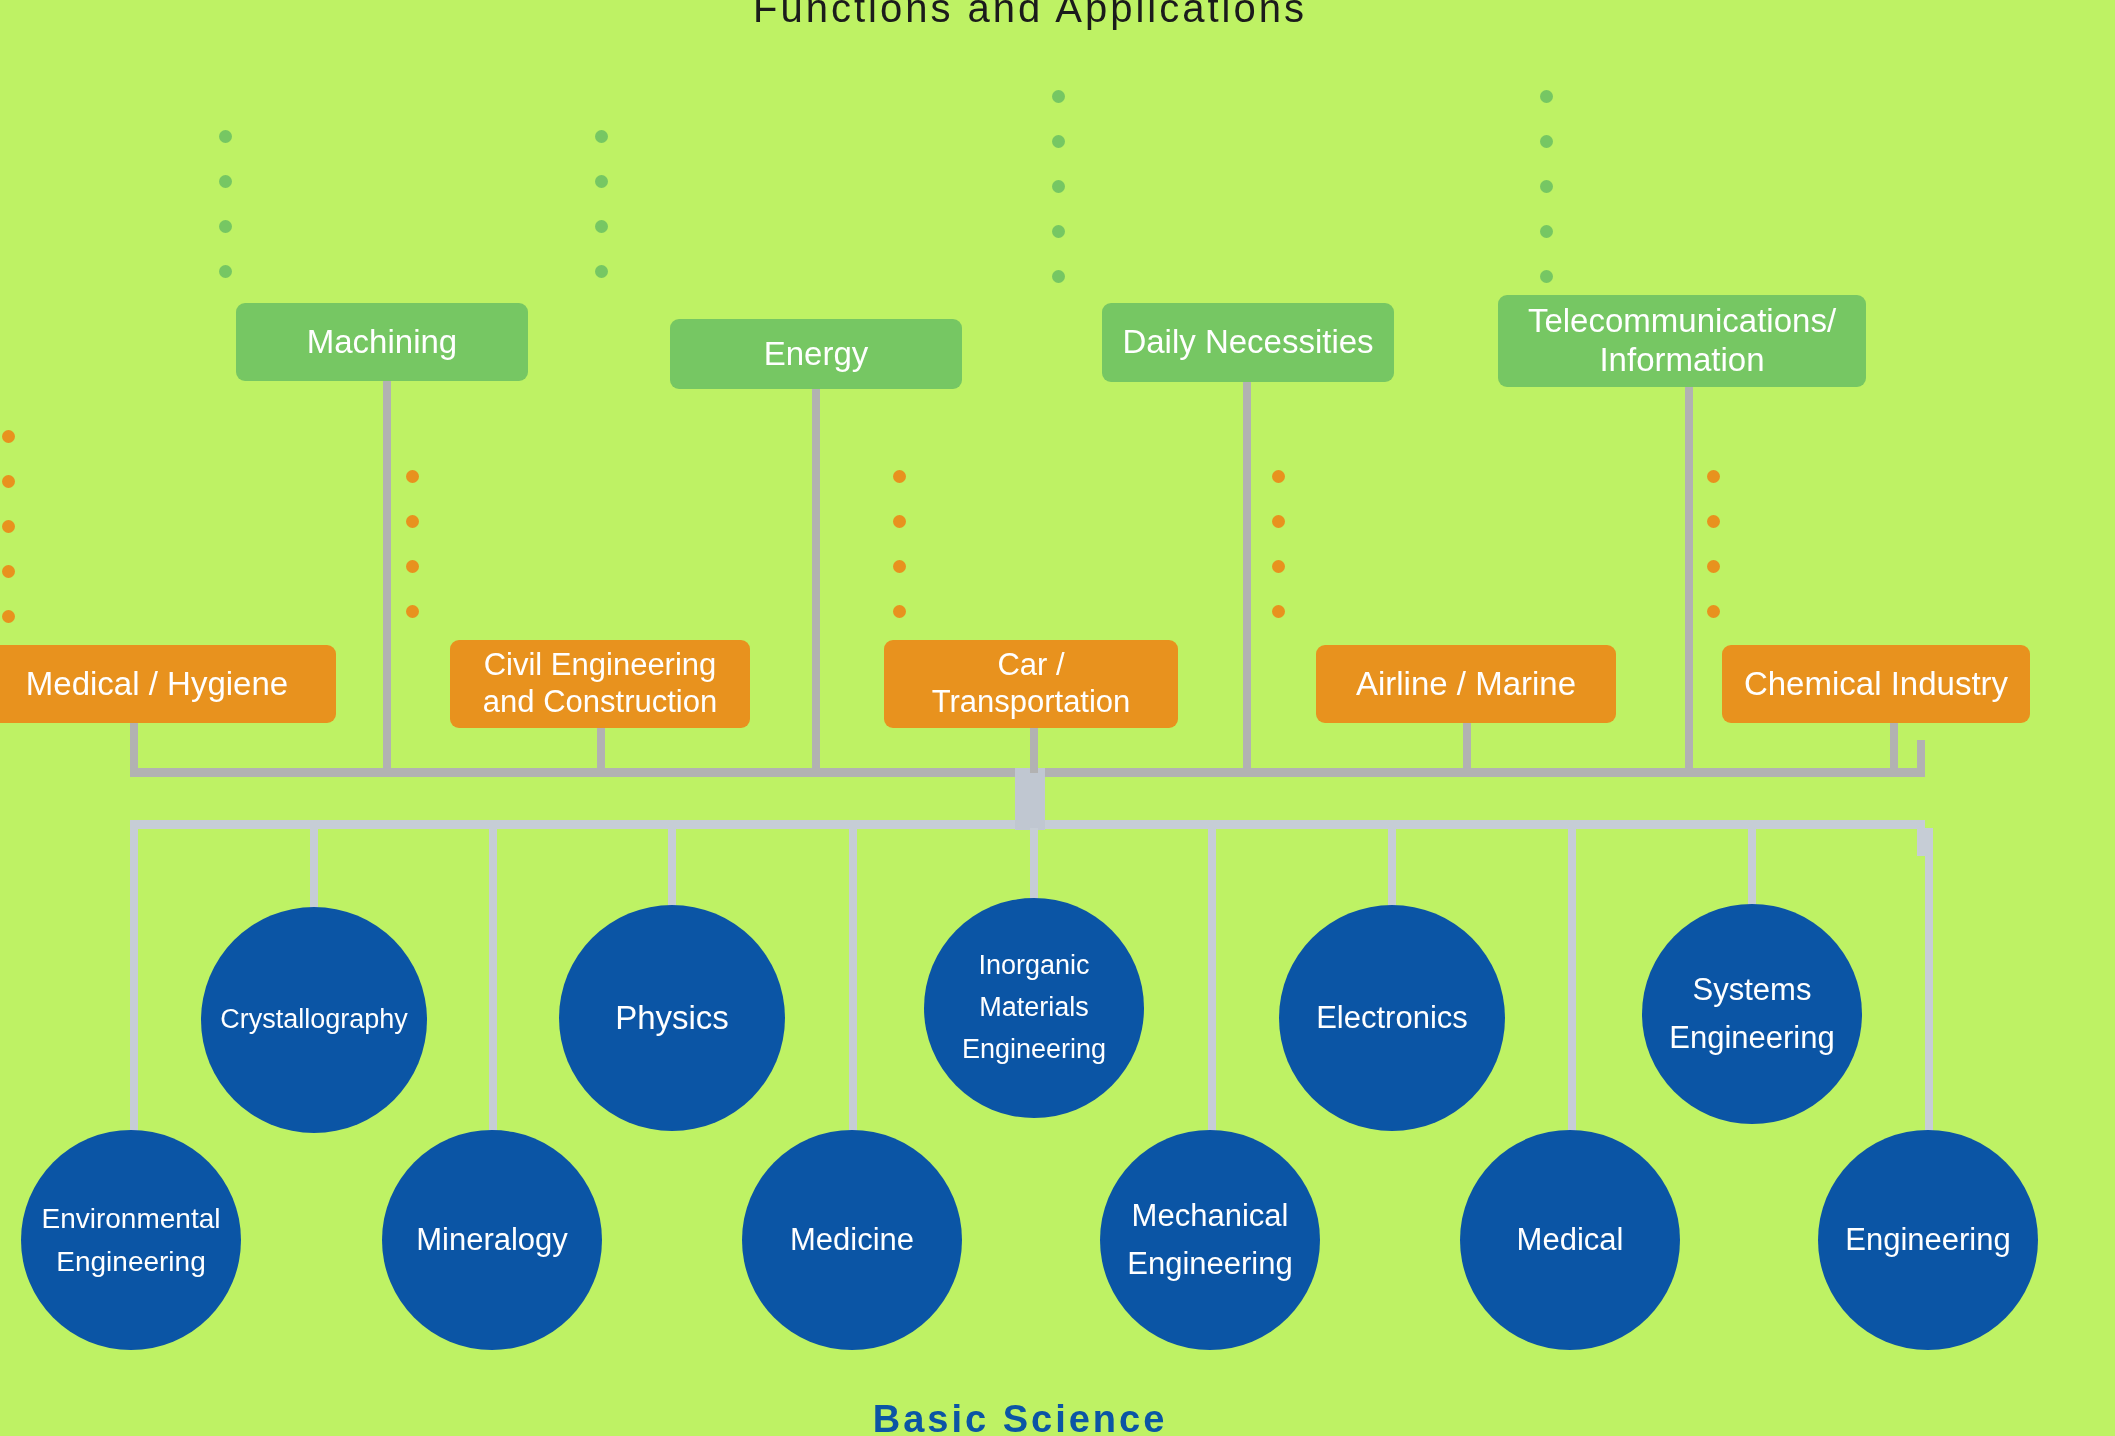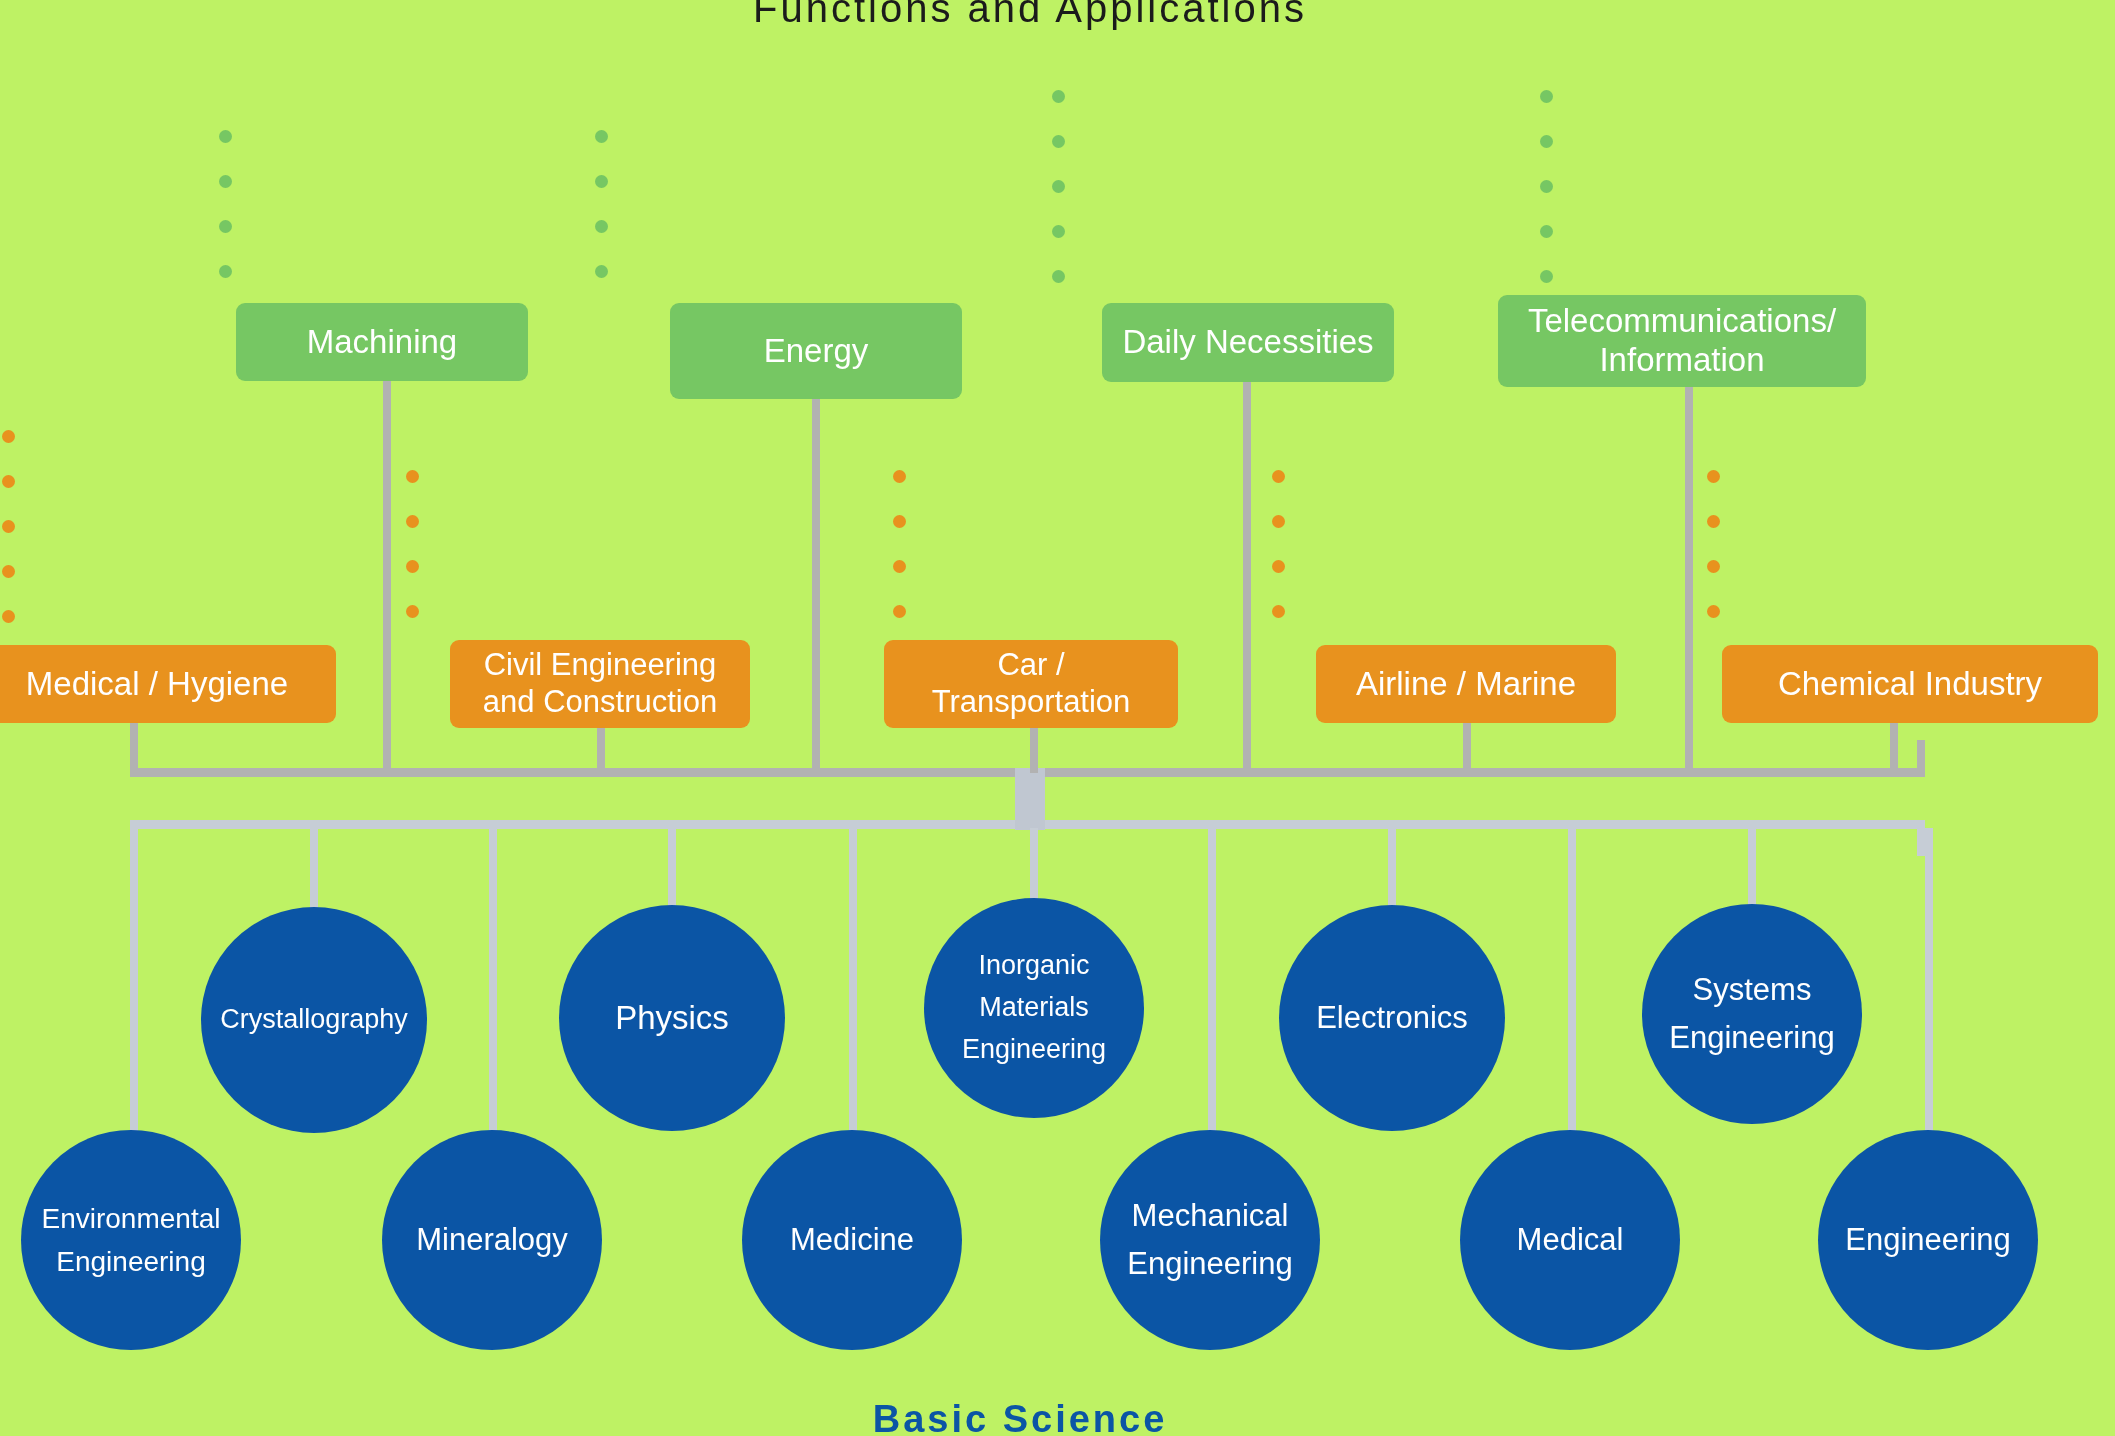--- a/index.html
+++ b/index.html
@@ -148,42 +148,42 @@
       <div class="dot orange" style="left: 1272px; top: 605px;"></div>
       <div class="dot orange" style="left: 1707px; top: 470px;"></div>
       <div class="dot orange" style="left: 1707px; top: 515px;"></div>
       <div class="dot orange" style="left: 1707px; top: 560px;"></div>
       <div class="dot orange" style="left: 1707px; top: 605px;"></div>
     </div>
   <div id="layer-boxes">
       <div class="box green" style="left: 236px; top: 303px; width: 292px; height: 78px; font-size: 33px;">
         <span>Machining</span>
       </div>
-      <div class="box green" style="left: 670px; top: 303px; width: 292px; height: 96px; font-size: 33px;">
+      <div class="box green" style="left: 670px; top: 319px; width: 292px; height: 70px; font-size: 33px;">
         <span>Energy</span>
       </div>
       <div class="box green" style="left: 1102px; top: 303px; width: 292px; height: 79px; font-size: 33px;">
         <span>Daily Necessities</span>
       </div>
       <div class="box green" style="left: 1498px; top: 295px; width: 368px; height: 92px; font-size: 33px;">
         <span>Telecommunications/<br>Information</span>
       </div>
       <div class="box orange" style="left: -22px; top: 645px; width: 358px; height: 78px; font-size: 33px;">
         <span>Medical / Hygiene</span>
       </div>
       <div class="box orange" style="left: 450px; top: 640px; width: 300px; height: 88px; font-size: 31px;">
         <span>Civil Engineering<br>and Construction</span>
       </div>
       <div class="box orange" style="left: 884px; top: 640px; width: 294px; height: 88px; font-size: 31px;">
         <span>Car /<br>Transportation</span>
       </div>
       <div class="box orange" style="left: 1316px; top: 645px; width: 300px; height: 78px; font-size: 33px;">
         <span>Airline / Marine</span>
       </div>
-      <div class="box orange" style="left: 1722px; top: 645px; width: 376px; height: 78px; font-size: 33px;">
+      <div class="box orange" style="left: 1722px; top: 645px; width: 308px; height: 78px; font-size: 33px;">
         <span>Chemical Industry</span>
       </div>
     </div>
   <div id="layer-circles">
       <div class="circ" style="left: 201px; top: 907px; width: 226px; height: 226px; font-size: 27px;">
         <span>Crystallography</span>
       </div>
       <div class="circ" style="left: 559px; top: 905px; width: 226px; height: 226px; font-size: 33px;">
         <span>Physics</span>
       </div>

